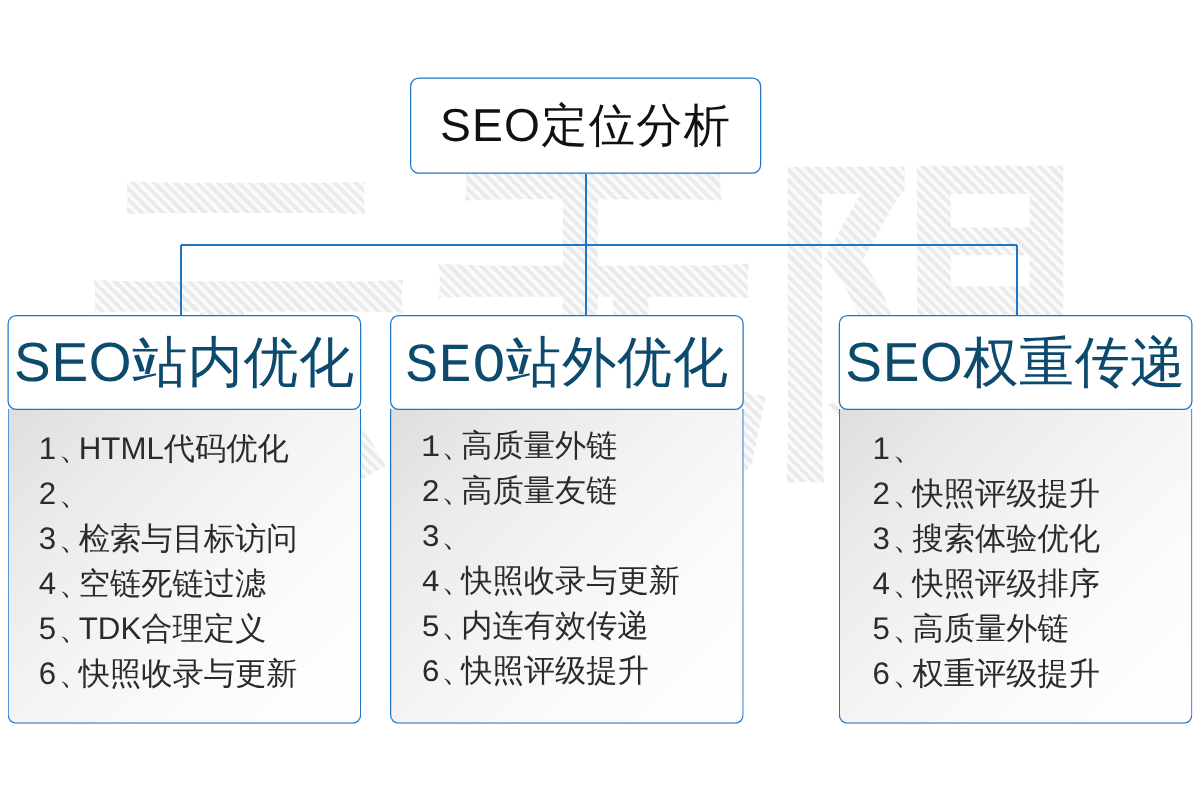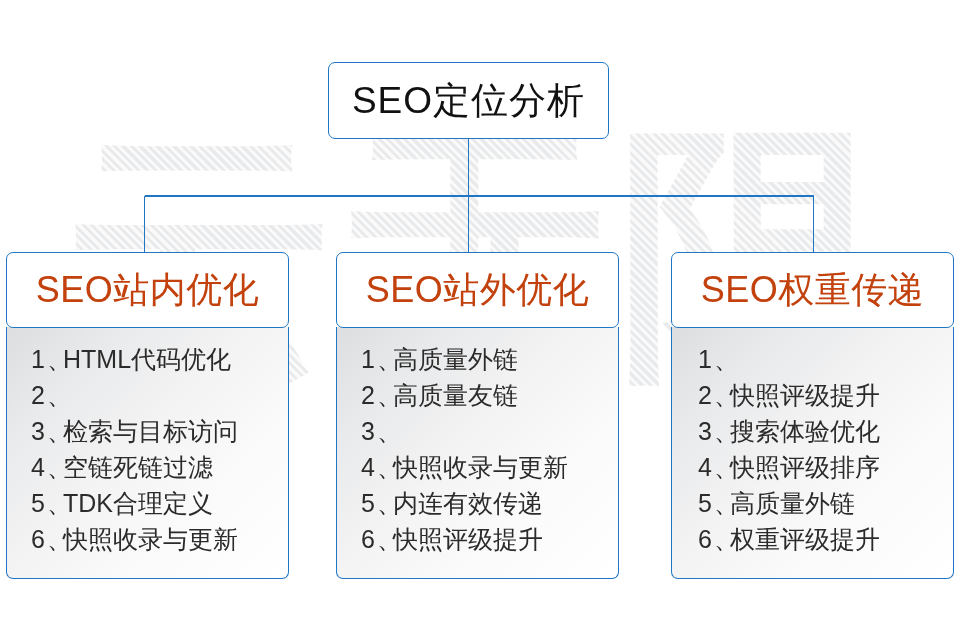--- a/index.html
+++ b/index.html
@@ -98,38 +98,38 @@
     width: 960px;
     height: 330px;
     z-index: 3;
   }
   .column {
     position: absolute;
     top: 0;
     width: 283px;
   }
   .col-0 { left: 6px; }
-  .col-1 { left: 336px; }
+  .col-1 { left: 312px; font-family: Liberation Mono, monospace; }
   .col-2 { left: 671px; width: 283px; }
 
   .col-header {
     box-sizing: border-box;
     height: 76px;
     border: 1.4px solid #2076c4;
     border-radius: 7px;
     background: #ffffff;
     display: flex;
     align-items: center;
     justify-content: center;
     position: relative;
     z-index: 2;
   }
   .col-header-label {
-    font-size: 36px;
-    color: #c2410c;
+    font-size: 44px;
+    color: #0c4a6e;
     letter-spacing: 0.5px;
     white-space: nowrap;
   }
 
   .col-body {
     box-sizing: border-box;
     margin-top: -1px;
     height: 252px;
     border: 1.4px solid #2076c4;
     border-top: none;

